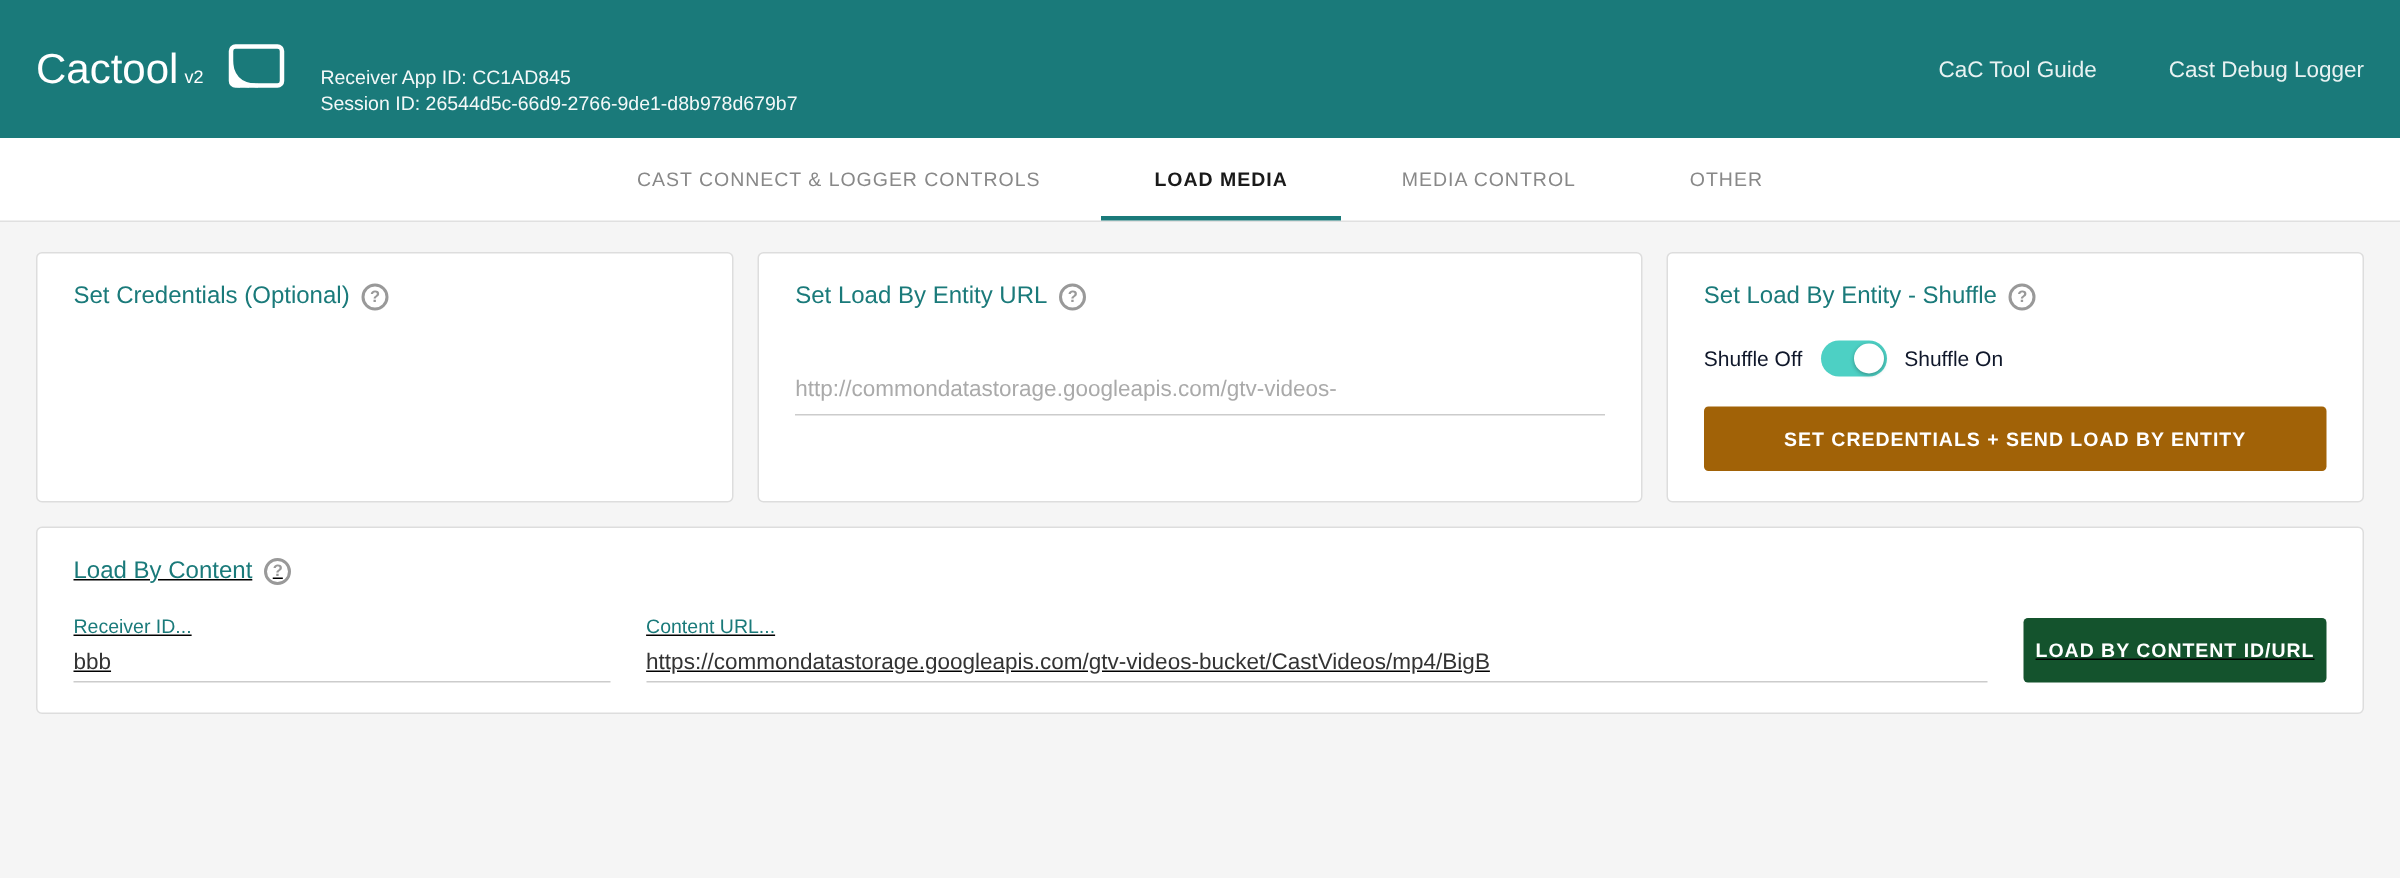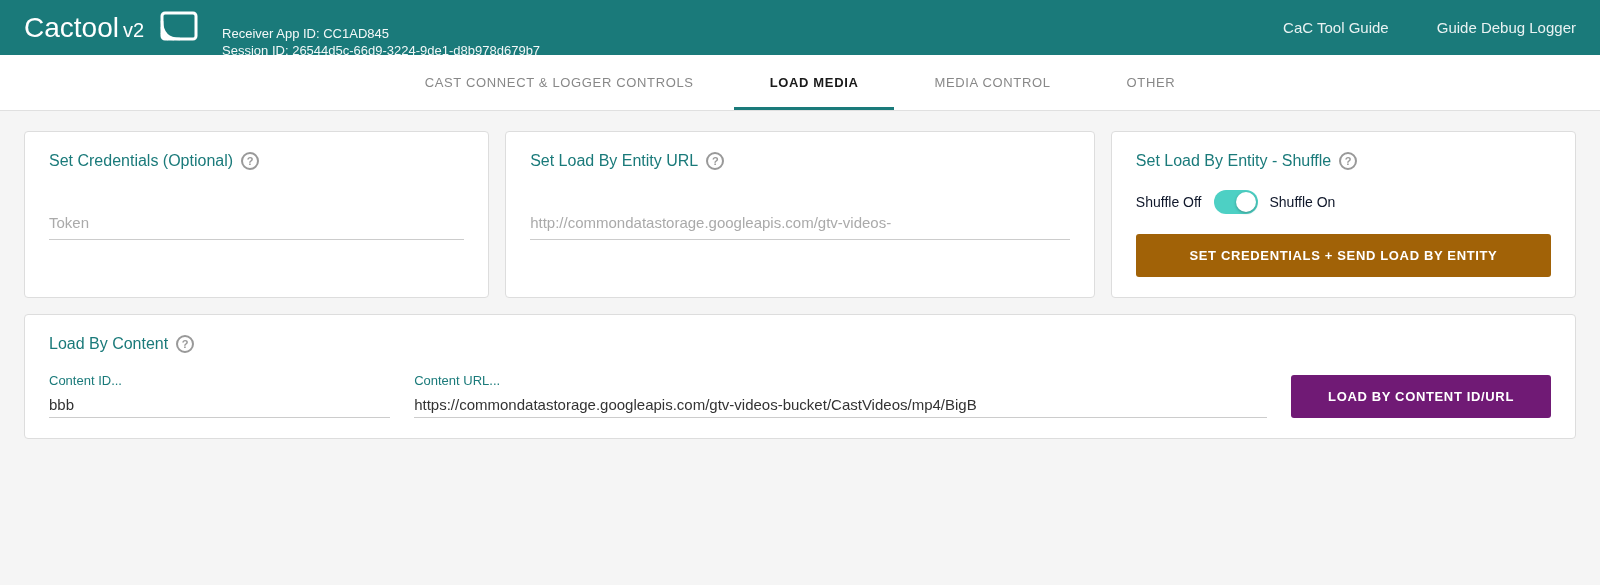--- a/index.html
+++ b/index.html
@@ -4,21 +4,21 @@
   <style>
     * { box-sizing: border-box; margin: 0; padding: 0; }
     body { font-family: 'Helvetica Neue', Arial, sans-serif; background: #f5f5f5; min-width: 1600px; }
 
     
     .header {
       background: #1a7a7a;
       display: flex;
       align-items: center;
       padding: 0 24px;
-      height: 55px;
+      height: 92px;
       color: white;
     }
     .header-logo {
       display: flex;
       align-items: center;
       gap: 12px;
       margin-right: 24px;
     }
 
     .header-info {
@@ -224,20 +224,21 @@
       letter-spacing: 0.05em;
       text-transform: uppercase;
       cursor: pointer;
       border-radius: 3px;
       width: 100%;
     }
 
     
     .card-full {
       width: 100%;
+      text-decoration: underline;
     }
 
     .content-inputs-row {
       display: flex;
       align-items: flex-end;
       gap: 24px;
     }
 
     .content-field {
       flex: 1;
@@ -256,63 +257,63 @@
     }
 
     .input-value {
       font-size: 15px;
       color: #333;
       border-bottom: 1px solid #ccc;
       padding: 4px 0;
     }
 
     .btn-load {
-      background: #701a75;
+      background: #14532d;
       color: white;
       border: none;
-      padding: 14px 37px;
+      padding: 14px 8px;
       font-size: 13px;
       font-weight: 700;
       letter-spacing: 0.05em;
       text-transform: uppercase;
       cursor: pointer;
       border-radius: 3px;
       white-space: nowrap;
       flex-shrink: 0;
     }
   </style>
 </head>
 <body>
 
 <header class="header">
   <div class="header-logo">
     <div style="font-size:28px;font-weight:300;color:white;display:flex;align-items:baseline;gap:4px;">
       <span>Cactool</span>
-      <span style="font-size:20px;vertical-align:super;">v2</span>
+      <span style="font-size:12px;vertical-align:super;">v2</span>
     </div>
 
     <div style="margin-left:4px;">
       <svg width="38" height="30" viewBox="0 0 38 30" fill="none" xmlns="http://www.w3.org/2000/svg">
         <rect x="2" y="2" width="34" height="26" rx="3" stroke="white" stroke-width="3" fill="none"></rect>
         <path d="M2 22 Q2 28 8 28" stroke="white" stroke-width="2.5" fill="none"></path>
         <path d="M2 16 Q2 28 14 28" stroke="white" stroke-width="2.5" fill="none"></path>
         <path d="M2 10 Q2 28 20 28" stroke="white" stroke-width="2.5" fill="none"></path>
       </svg>
     </div>
   </div>
 
   <div class="header-info">
     <div class="header-info-line">Receiver App ID: CC1AD845</div>
-    <div class="header-info-line">Session ID: 26544d5c-66d9-3224-9de1-d8b978d679b7</div>
+    <div class="header-info-line">Session ID: 26544d5c-66d9-2766-9de1-d8b978d679b7</div>
   </div>
 
 
   <div class="header-links">
     <span class="header-link">CaC Tool Guide</span>
-    <span class="header-link">Guide Debug Logger</span>
+    <span class="header-link">Cast Debug Logger</span>
   </div>
 </header>
 
 <nav class="nav-tabs">
   <div class="nav-tab">
     <span>CAST CONNECT &amp; LOGGER CONTROLS</span>
   </div>
   <div class="nav-tab active">
     <span>LOAD MEDIA</span>
   </div>
@@ -326,21 +327,20 @@
 
 <main class="main-content">
 
   <div class="cards-row">
 
     <div class="card card-credentials">
       <div class="card-title">
         <span>Set Credentials (Optional)</span>
         <span class="help-icon">?</span>
       </div>
-      <input class="input-field" type="text" placeholder="Token" style="">
     </div>
 
     <div class="card card-entity-url">
       <div class="card-title">
         <span>Set Load By Entity URL</span>
         <span class="help-icon">?</span>
       </div>
       <input class="input-field" type="text" placeholder="http://commondatastorage.googleapis.com/gtv-videos-" style="">
     </div>
 
@@ -360,21 +360,21 @@
   </div>
 
   <div class="card card-full">
     <div class="card-title">
       <span>Load By Content</span>
       <span class="help-icon">?</span>
     </div>
     <div class="content-inputs-row">
 
       <div class="content-field">
-        <div class="input-label">Content ID...</div>
+        <div class="input-label">Receiver ID...</div>
         <div class="input-value">bbb</div>
       </div>
 
       <div class="content-field-wide">
         <div class="input-label">Content URL...</div>
         <div class="input-value">https://commondatastorage.googleapis.com/gtv-videos-bucket/CastVideos/mp4/BigB</div>
       </div>
 
       <button class="btn-load">LOAD BY CONTENT ID/URL</button>
 

